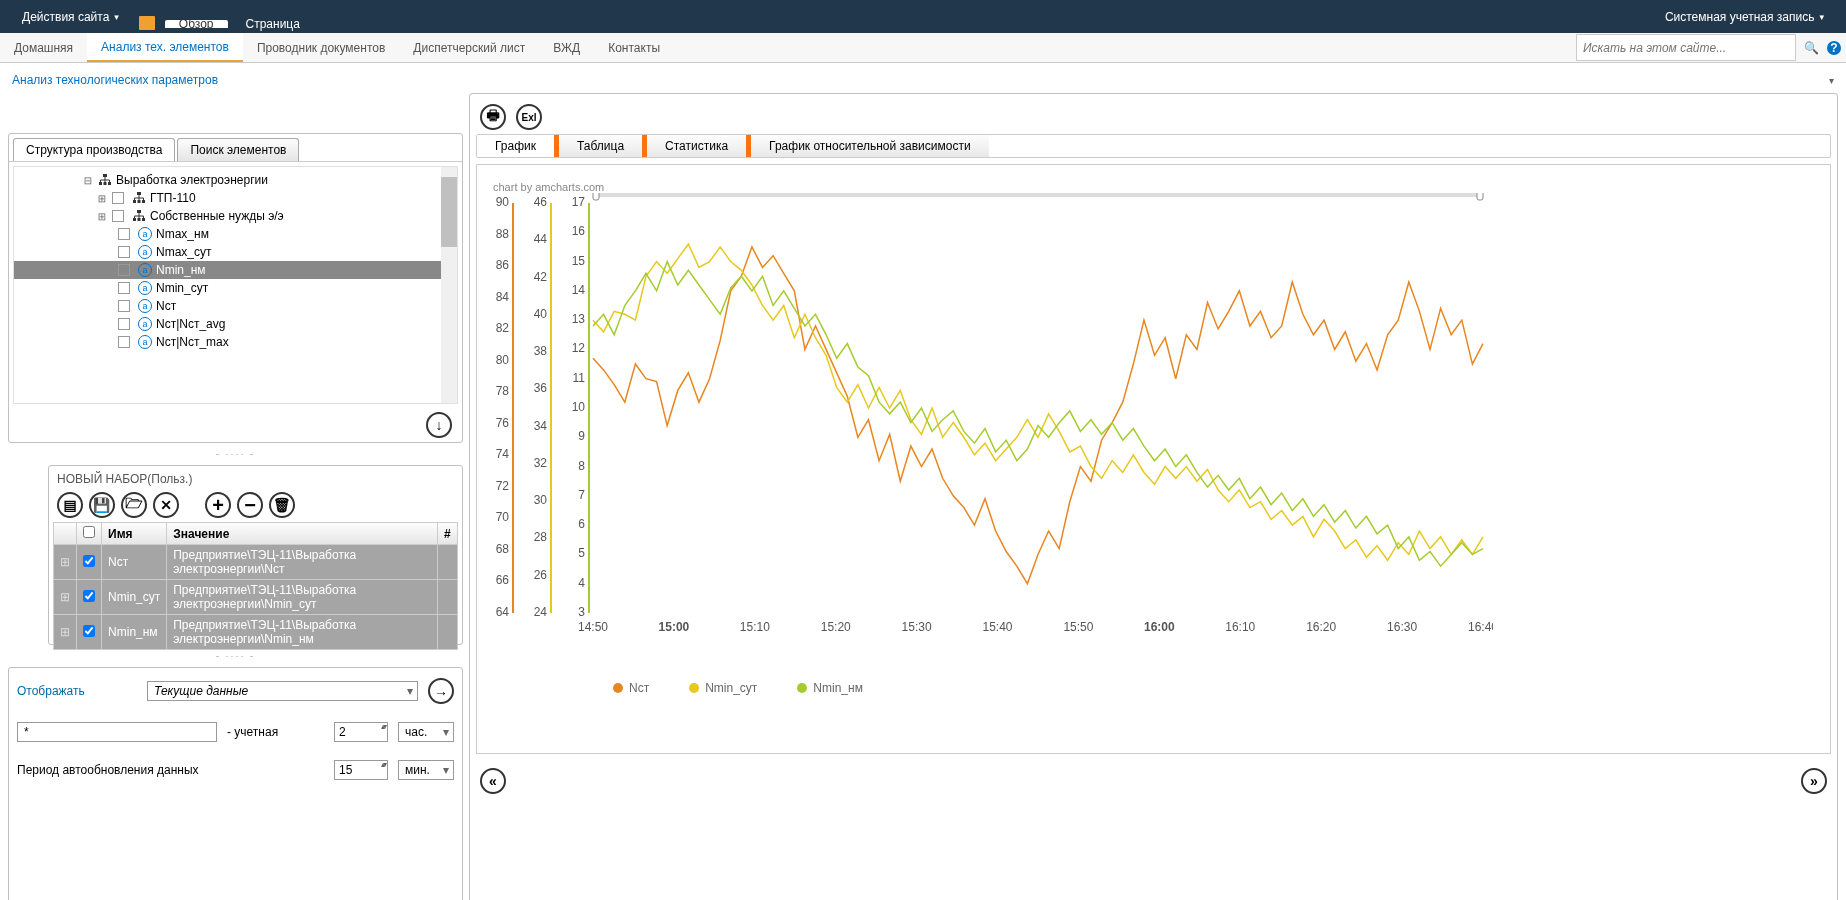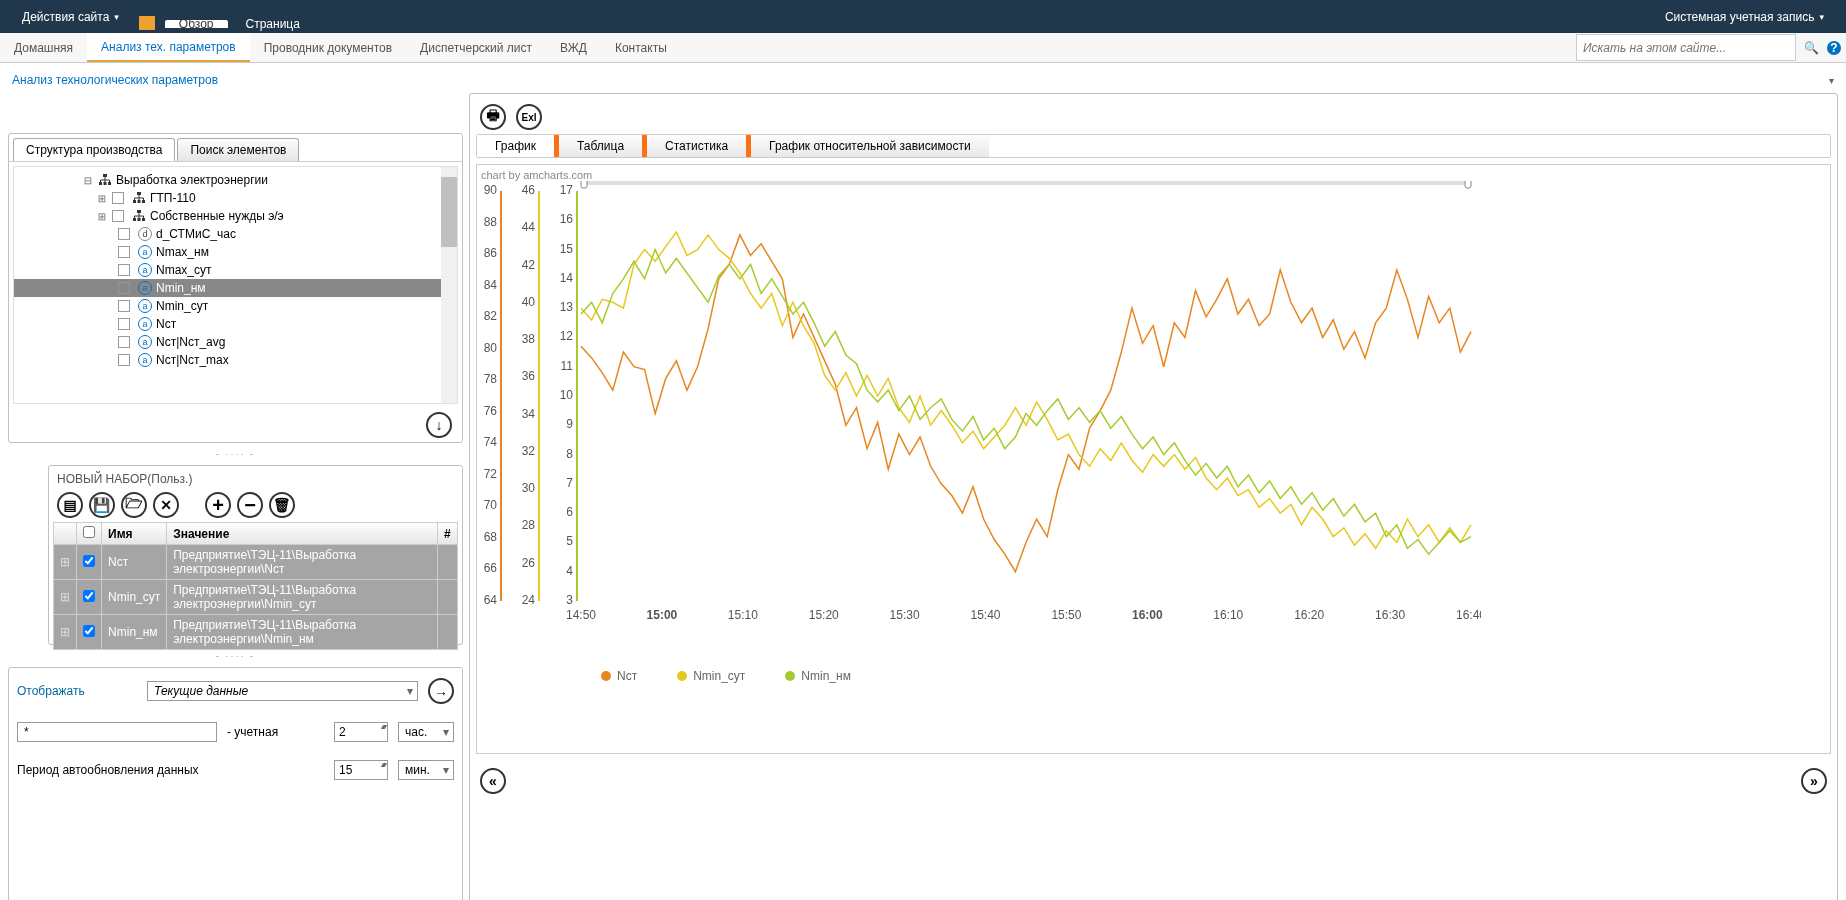--- a/index.html
+++ b/index.html
@@ -79,21 +79,21 @@
 .spin { border: 1px solid #999; width: 54px; padding: 2px 14px 2px 4px; position: relative; }
 .spin::after { content: "▴▾"; position: absolute; right: 2px; top: 0; font-size: 8px; line-height: 8px; letter-spacing: -2px; color: #666; }
 .txt { border: 1px solid #999; padding: 2px 6px; width: 200px; }
 
 
 .right-toolbar { display: flex; gap: 10px; padding: 4px; }
 .chart-tabs { display: flex; border: 1px solid #ccc; border-radius: 2px; }
 .chart-tab { padding: 4px 18px; border-right: 5px solid #f97316; background: linear-gradient(#fdfdfd,#e8e8e8); cursor: pointer; }
 .chart-tab.active { background: #fff; }
 .chart-tab:last-child { border-right: none; }
-.chart-area { border: 1px solid #ccc; margin-top: 6px; padding: 4px; position: relative; height: 590px; }
+.chart-area { border: 1px solid #ccc; margin-top: 6px; padding: 16px; position: relative; height: 590px; }
 .chart-credit { color: #888; font-size: 11px; }
 .chart-svg-wrap { position: relative; width: 100%; height: 480px; }
 .legend { display: flex; gap: 40px; padding: 8px 120px; }
 .legend-item { display: flex; align-items: center; gap: 6px; color: #666; }
 .dot { width: 10px; height: 10px; border-radius: 50%; }
 .nav-btns { display: flex; justify-content: space-between; margin-top: 14px; padding: 0 4px; }
 </style>
 </head>
 <body>
 
@@ -104,21 +104,21 @@
     <div class="ribbon-tab">Обзор</div>
     <div class="ribbon-tab inactive">Страница</div>
   </div>
   <div class="ribbon-right">
     <div class="ribbon-item drop">Системная учетная запись</div>
   </div>
 </div>
 
 <div class="nav">
   <div class="nav-item">Домашняя</div>
-  <div class="nav-item active">Анализ тех. параметров</div>
+  <div class="nav-item active">Анализ тех. элементов</div>
   <div class="nav-item">Проводник документов</div>
   <div class="nav-item">Диспетчерский лист</div>
   <div class="nav-item">ВЖД</div>
   <div class="nav-item">Контакты</div>
   <div class="nav-spacer"></div>
   <input class="search-box" placeholder="Искать на этом сайте..." style="">
   <div class="search-icon">🔍</div>
   <div class="help-icon">
     <svg width="16" height="16" viewBox="0 0 16 16">
         <circle cx="8" cy="8" r="7" fill="#0072c6"></circle>
@@ -175,25 +175,20 @@
               <span class="node-icon h">
                 <svg width="14" height="12" viewBox="0 0 14 12">
                   <rect x="5" y="0" width="4" height="3" fill="#333"></rect>
                   <rect x="1" y="8" width="3" height="3" fill="#333"></rect>
                   <rect x="5.5" y="8" width="3" height="3" fill="#333"></rect>
                   <rect x="10" y="8" width="3" height="3" fill="#333"></rect>
                   <path d="M7 3 v3 M2.5 8 v-2 h9 v2 M7 6 v2" stroke="#333" fill="none"></path>
                 </svg>
               </span>
               <span>Собственные нужды э/э</span>
-            </div>
-            <div class="tree-node indent-3">
-              <span class="node-check"></span>
-              <span class="node-icon d"></span>
-              <span>d_СТМиС_час</span>
             </div>
             <div class="tree-node indent-3">
               <span class="node-check"></span>
               <span class="node-icon at"></span>
               <span>Nmax_нм</span>
             </div>
             <div class="tree-node indent-3">
               <span class="node-check"></span>
               <span class="node-icon at"></span>
               <span>Nmax_сут</span>

